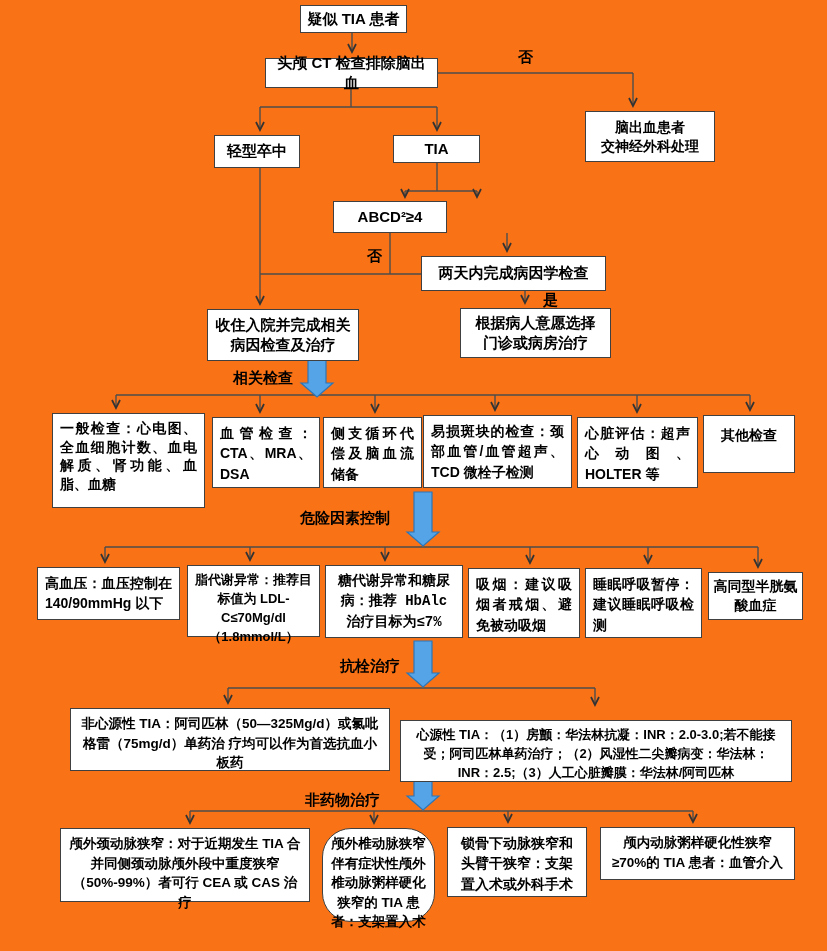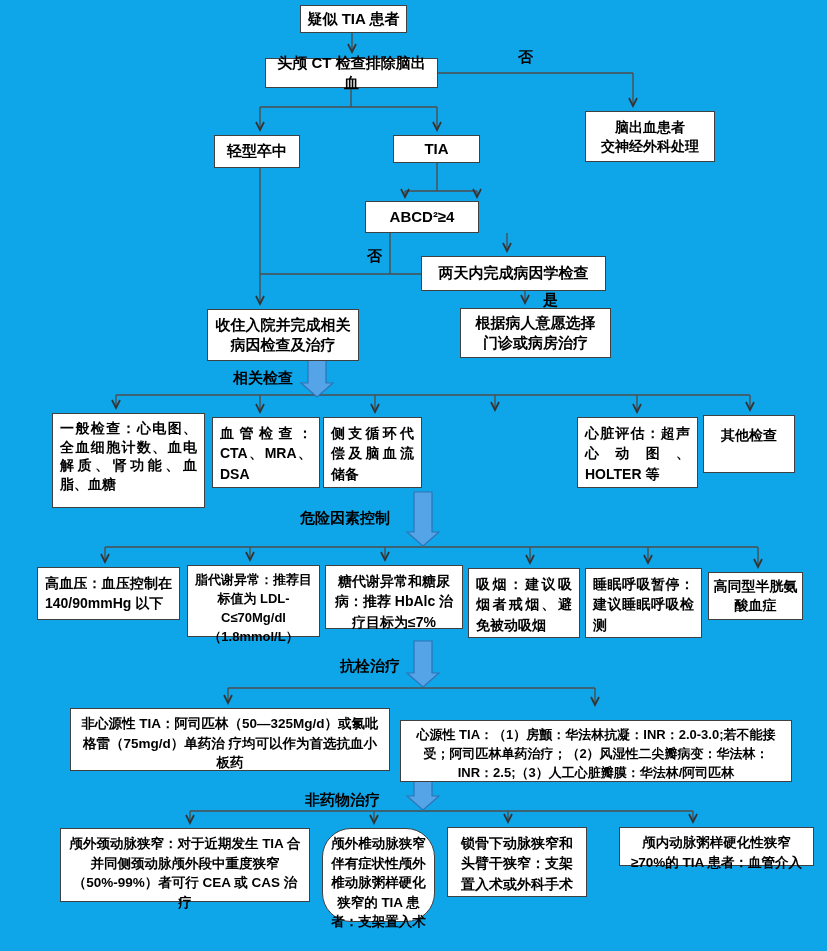--- a/index.html
+++ b/index.html
@@ -1,17 +1,17 @@
 <!DOCTYPE html>
 <html style="--arrow-stroke: #2e75b6;"><head>
 <meta charset="utf-8">
 <style>
   html,body{margin:0;padding:0;background:#fff;}
   #canvas{
-    position:relative;width:827px;height:951px;background:#0ea5e9;
+    position:relative;width:827px;height:951px;background:#f97316;
     font-family:"Liberation Sans","DejaVu Sans",sans-serif;
     color:#000;overflow:hidden;
   }
   #wires{position:absolute;left:0;top:0;width:827px;height:951px;z-index:0;}
   .box{
     position:absolute;box-sizing:border-box;background:#fff;
     border:1.6px solid #404040;z-index:1;font-weight:700;
   }
   .node{display:flex;align-items:center;justify-content:center;text-align:center;
         padding:2px 4px;line-height:1.35;}
@@ -94,50 +94,51 @@
     <path class="block-arrow" d="M414,641 H432 V673 H439 L423,687 L407,673 H414 Z" fill="#55a4e8"></path>
     <path class="block-arrow" d="M414,777 H432 V796 H439 L423,810 L407,796 H414 Z" fill="#55a4e8"></path>
   </svg>
 
   <div class="box node f15" style="left:300px;top:5px;width:107px;height:28px;">疑似 TIA 患者</div>
   <div class="box node f15" style="left:265px;top:58px;width:173px;height:30px;">头颅 CT 检查排除脑出血</div>
   <div class="box node pre f14" style="left:585px;top:111px;width:130px;height:51px;">脑出血患者
 交神经外科处理</div>
   <div class="box node f15" style="left:214px;top:135px;width:86px;height:33px;">轻型卒中</div>
   <div class="box node f15" style="left:393px;top:135px;width:87px;height:28px;">TIA</div>
-  <div class="box node f15" style="left:333px;top:201px;width:114px;height:32px;margin-left:32px;">ABCD²≥4</div>
+  <div class="box node f15" style="left:333px;top:201px;width:114px;height:32px;">ABCD²≥4</div>
   <div class="box node f15" style="left:421px;top:256px;width:185px;height:35px;">两天内完成病因学检查</div>
   <div class="box node pre f15" style="left:207px;top:309px;width:152px;height:52px;">收住入院并完成相关
 病因检查及治疗</div>
   <div class="box node pre f15" style="left:460px;top:308px;width:151px;height:50px;">根据病人意愿选择
 门诊或病房治疗</div>
 
   <div class="lbl" style="left:518px;top:49px;">否</div>
   <div class="lbl" style="left:367px;top:248px;">否</div>
   <div class="lbl" style="left:543px;top:292px;">是</div>
 
   <div class="lbl" style="left:233px;top:370px;">相关检查</div>
   <div class="lbl" style="left:300px;top:510px;">危险因素控制</div>
   <div class="lbl" style="left:340px;top:658px;">抗栓治疗</div>
   <div class="lbl" style="left:305px;top:792px;">非药物治疗</div>
 
   <div class="box para ta-j f14" style="left:52px;top:413px;width:153px;height:95px;line-height:1.33;">一般检查：心电图、全血细胞计数、血电解质、肾功能、血脂、血糖</div>
   <div class="box para ta-j f14" style="left:212px;top:417px;width:108px;height:71px;">血管检查：CTA、MRA、DSA</div>
   <div class="box para ta-j f14" style="left:323px;top:417px;width:99px;height:71px;">侧支循环代偿及脑血流储备</div>
+  <div class="box para ta-j f14" style="left:423px;top:415px;width:149px;height:73px;">易损斑块的检查：颈部血管/血管超声、TCD 微栓子检测</div>
   <div class="box para ta-j f14" style="left:577px;top:417px;width:121px;height:71px;">心脏评估：超声心动图、HOLTER 等</div>
   <div class="box para ta-c f14" style="left:703px;top:415px;width:92px;height:58px;padding-top:9px;">其他检查</div>
 
   <div class="box para ta-j f14" style="left:37px;top:567px;width:143px;height:53px;">高血压：血压控制在 140/90mmHg 以下</div>
   <div class="box para ta-c f13" style="left:187px;top:565px;width:133px;height:72px;">脂代谢异常：推荐目标值为 LDL-C≤70Mg/dl（1.8mmol/L）</div>
-  <div class="box para ta-c f14" style="left:325px;top:565px;width:138px;height:64px;">糖代谢异常和糖尿病：推荐 HbAlc 治疗目标为≤7%</div>
+  <div class="box para ta-c f14" style="left:325px;top:565px;width:138px;height:73px;font-family:Liberation Mono, monospace;">糖代谢异常和糖尿病：推荐 HbAlc 治疗目标为≤7%</div>
   <div class="box para ta-j f14" style="left:468px;top:568px;width:112px;height:70px;">吸烟：建议吸烟者戒烟、避免被动吸烟</div>
   <div class="box para ta-j f14" style="left:585px;top:568px;width:117px;height:70px;">睡眠呼吸暂停：建议睡眠呼吸检测</div>
   <div class="box node f14" style="left:708px;top:572px;width:95px;height:48px;">高同型半胱氨酸血症</div>
 
   <div class="box para ta-c f135" style="left:70px;top:708px;width:320px;height:63px;">非心源性 TIA：阿司匹林（50—325Mg/d）或氯吡格雷（75mg/d）单药治 疗均可以作为首选抗血小板药</div>
   <div class="box para ta-c f13" style="left:400px;top:710px;width:392px;height:62px;margin-top:10px;">心源性 TIA：（1）房颤：华法林抗凝：INR：2.0-3.0;若不能接受；阿司匹林单药治疗；（2）风湿性二尖瓣病变：华法林：INR：2.5;（3）人工心脏瓣膜：华法林/阿司匹林</div>
 
   <div class="box para ta-c f135" style="left:60px;top:828px;width:250px;height:74px;">颅外颈动脉狭窄：对于近期发生 TIA 合并同侧颈动脉颅外段中重度狭窄（50%-99%）者可行 CEA 或 CAS 治疗</div>
   <div class="box para ta-c f135" style="left:322px;top:828px;width:113px;height:94px;border-radius:29px;">颅外椎动脉狭窄伴有症状性颅外椎动脉粥样硬化狭窄的 TIA 患者：支架置入术</div>
   <div class="box para ta-c f14" style="left:447px;top:827px;width:140px;height:70px;">锁骨下动脉狭窄和头臂干狭窄：支架置入术或外科手术</div>
-  <div class="box para ta-c f135" style="left:619px;top:827px;width:195px;height:39px;">颅内动脉粥样硬化性狭窄≥70%的 TIA 患者：血管介入</div>
+  <div class="box para ta-c f135" style="left:600px;top:827px;width:195px;height:53px;">颅内动脉粥样硬化性狭窄≥70%的 TIA 患者：血管介入</div>
 
 </div>
 
 </body></html>

